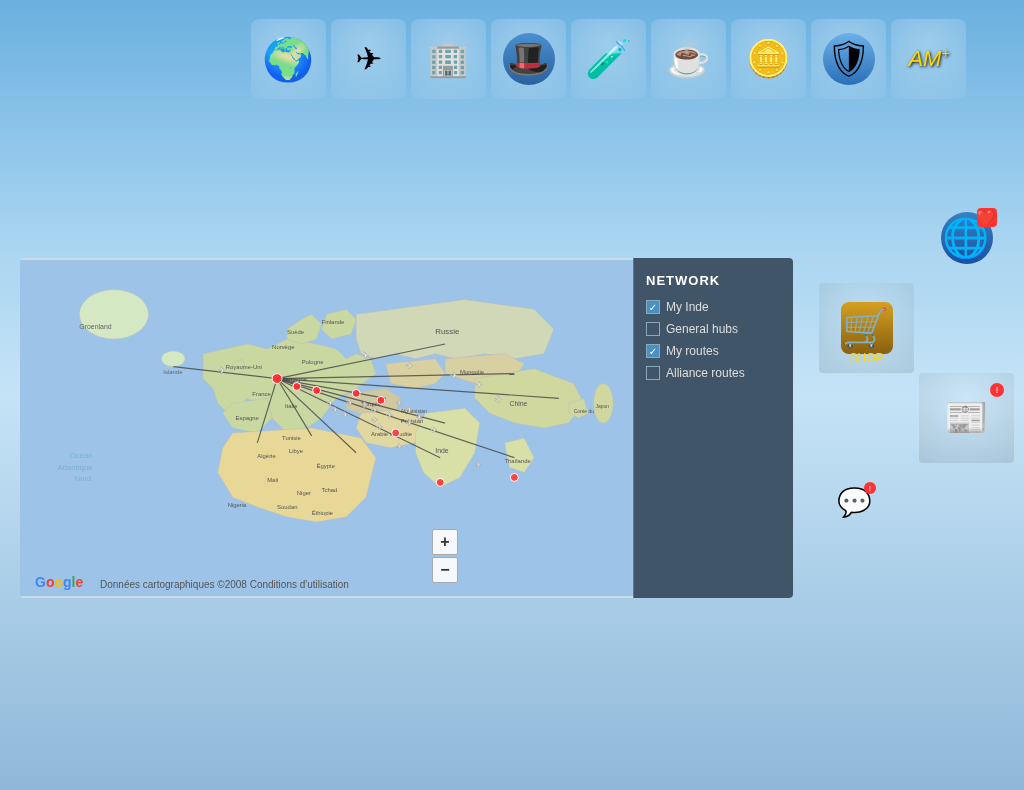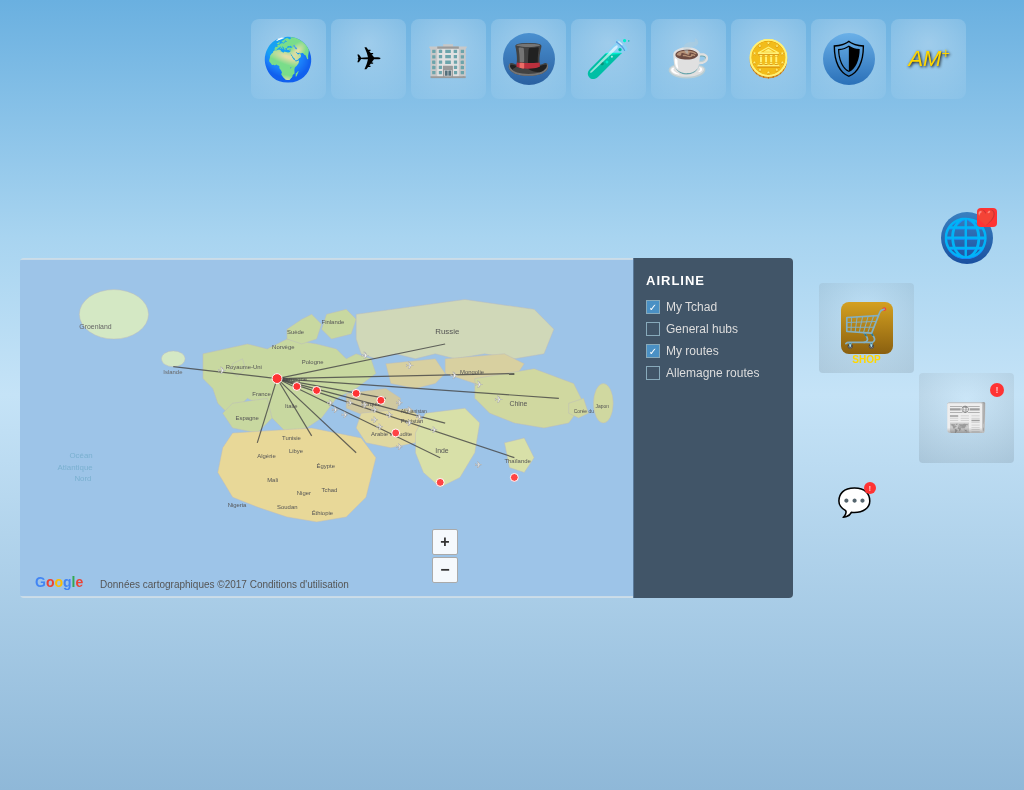--- a/index.html
+++ b/index.html
@@ -507,48 +507,48 @@
           
           <div class="map-controls">
             <div class="map-btn">+</div>
             <div class="map-btn">−</div>
           </div>
 
           
           <div class="google-logo">
             <span style="color:#4285F4;">G</span><span style="color:#EA4335;">o</span><span style="color:#FBBC05;">o</span><span style="color:#4285F4;">g</span><span style="color:#34A853;">l</span><span style="color:#EA4335;">e</span>
           </div>
-          <div class="map-copyright">Données cartographiques ©2017  Conditions d'utilisation</div>
+          <div class="map-copyright">Données cartographiques ©2008  Conditions d'utilisation</div>
         </div>
 
         <div class="filters-panel">
-          <div class="filters-title">AIRLINE</div>
+          <div class="filters-title">NETWORK</div>
 
           <div class="filter-item">
             <div class="filter-checkbox checked">
               <span class="filter-check-mark">✓</span>
             </div>
-            <span class="filter-label">My Tchad</span>
+            <span class="filter-label">My Inde</span>
           </div>
 
           <div class="filter-item">
             <div class="filter-checkbox"></div>
             <span class="filter-label">General hubs</span>
           </div>
 
           <div class="filter-item">
             <div class="filter-checkbox checked">
               <span class="filter-check-mark">✓</span>
             </div>
             <span class="filter-label">My routes</span>
           </div>
 
           <div class="filter-item">
             <div class="filter-checkbox"></div>
-            <span class="filter-label">Allemagne routes</span>
+            <span class="filter-label">Alliance routes</span>
           </div>
         </div>
       </div>
     </div>
 
     <div class="right-sidebar">
       <div class="sidebar-icons-grid">
 
         <div class="sidebar-icon-item">
           <div style="font-size:42px;">⚙️</div>
@@ -556,21 +556,21 @@
 
         <div class="sidebar-icon-item">
           <div style="position:relative; width:52px; height:52px;">
             <div style="font-size:38px; background:linear-gradient(180deg,#3a80c0,#1a50a0); border-radius:50%; width:52px; height:52px; display:flex; align-items:center; justify-content:center;">🌐</div>
             <div style="position:absolute; top:-4px; right:-4px; background:#ff3333; border-radius:4px; font-size:16px;">❤️</div>
           </div>
         </div>
 
         <div class="sidebar-icon-item" style="position:relative;">
           <div style="font-size:38px; background:linear-gradient(180deg,#d4a020,#8a6010); border-radius:8px; width:52px; height:52px; display:flex; align-items:center; justify-content:center;">🛒</div>
-          <div style="position:absolute; bottom:8px; color:#ffd700; font-size:10px; font-weight:bold;">SHOP</div>
+          <div style="position:absolute; bottom:8px; color:#ffd700; font-size:12px; font-weight:normal;">SHOP</div>
         </div>
 
         <div class="sidebar-icon-item">
           <div style="font-size:38px;">📧</div>
         </div>
 
         <div class="sidebar-icon-item">
           <div style="font-size:40px; color:#bbb; background:radial-gradient(circle, #aaa, #888); -webkit-background-clip:text; -webkit-text-fill-color:transparent; background-clip:text;">❓</div>
         </div>
 

